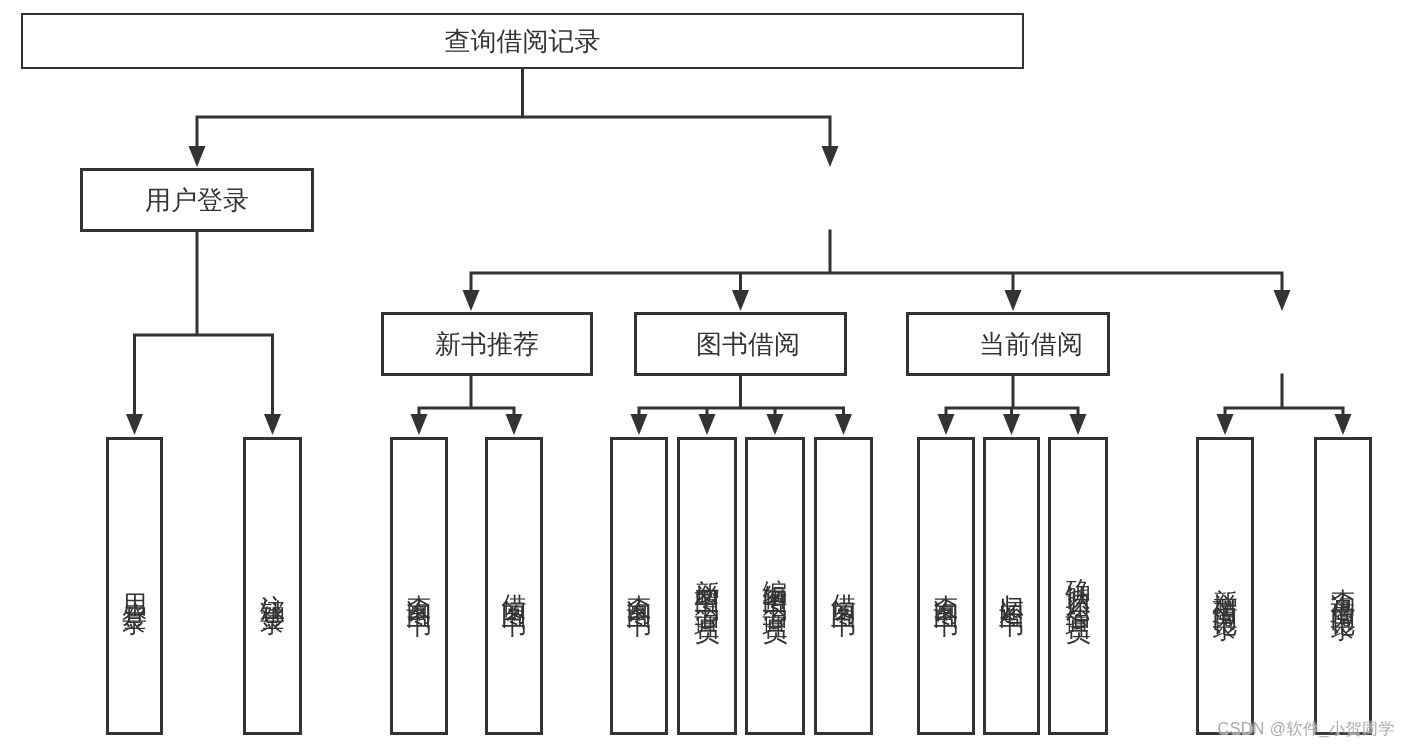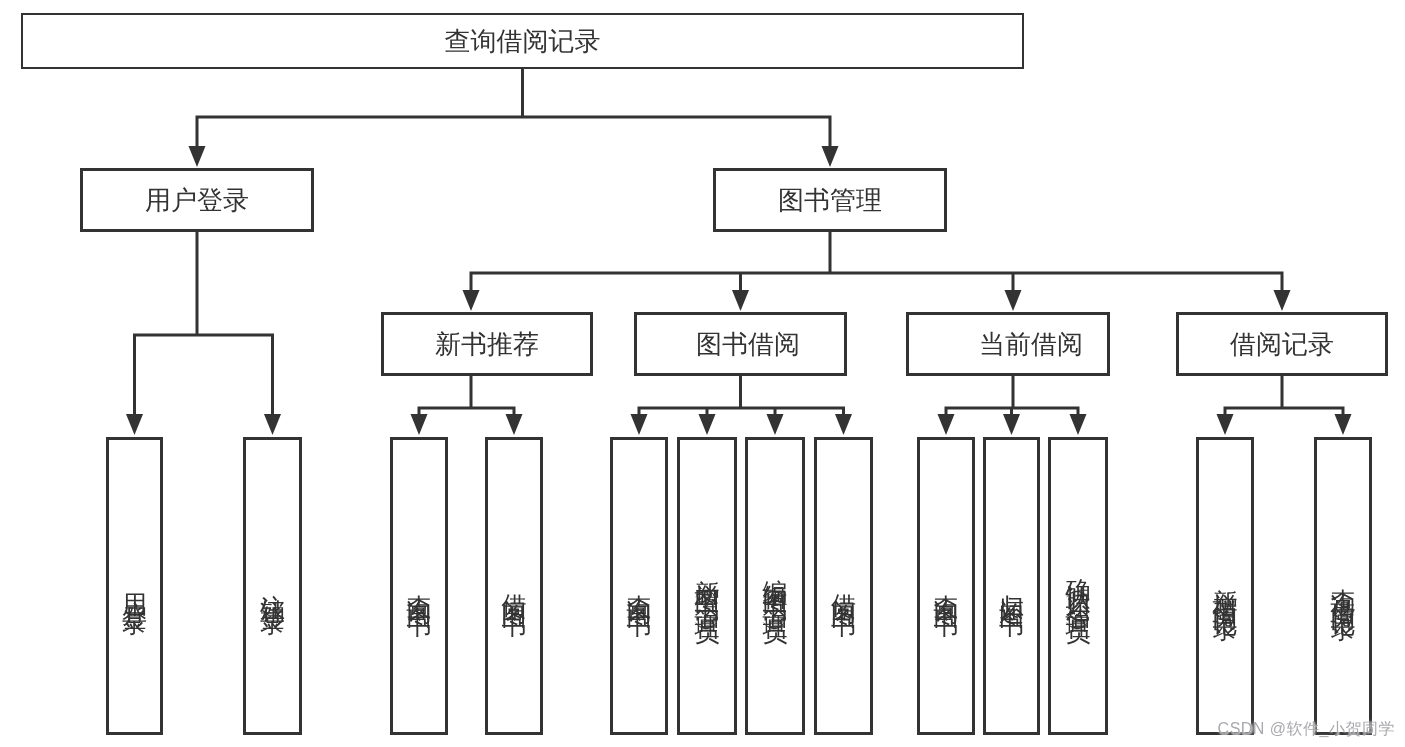--- a/index.html
+++ b/index.html
@@ -121,35 +121,29 @@
     </g>
   </svg>
 
   <div class="box root" style="left:21px; top:13px; width:1003px; height:56px;">
     <span class="hlabel">查询借阅记录</span>
   </div>
 
   <div class="box" style="left:80px; top:168px; width:234px; height:64px;">
     <span class="hlabel">用户登录</span>
   </div>
-  <div class="box" style="left:713px; top:168px; width:234px; height:64px;">
-    <span class="hlabel">图书管理</span>
-  </div>
 
   <div class="box" style="left:365px; top:312px; width:212px; height:64px;margin-left:16px;">
     <span class="hlabel">新书推荐</span>
   </div>
   <div class="box" style="left:634px; top:312px; width:213px; height:64px;padding-left:15px;">
     <span class="hlabel">图书借阅</span>
   </div>
   <div class="box" style="left:906px; top:312px; width:204px; height:64px;padding-left:46px;">
     <span class="hlabel">当前借阅</span>
-  </div>
-  <div class="box" style="left:1176px; top:312px; width:212px; height:64px;">
-    <span class="hlabel">借阅记录</span>
   </div>
 
   <div class="box" style="left:106px; top:437px; width:57px; height:298px;">
     <span class="vlabel">用户登录</span>
   </div>
   <div class="box" style="left:243px; top:437px; width:59px; height:298px;">
     <span class="vlabel">注销登录</span>
   </div>
 
   <div class="box" style="left:390px; top:437px; width:58px; height:298px;">

